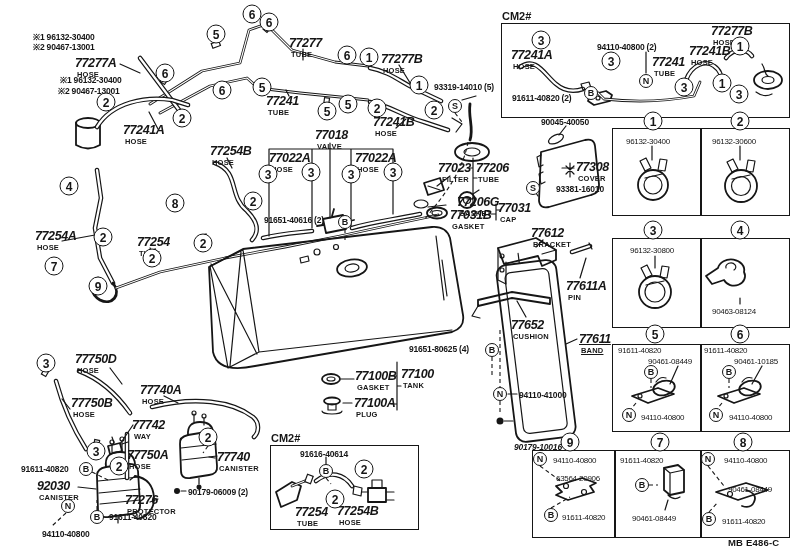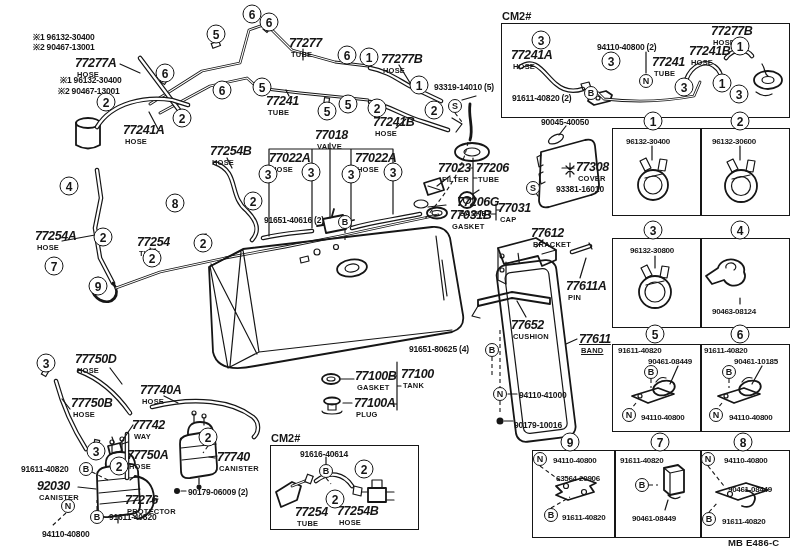--- a/index.html
+++ b/index.html
@@ -14,21 +14,21 @@
   .tcore{stroke:#ffffff;stroke-width:1.1;fill:none;stroke-linecap:round;stroke-linejoin:round;}
   .dash{stroke:#161616;stroke-width:1.1;fill:none;stroke-dasharray:4 3;}
   .tick{fill:#ffffff;stroke:#161616;stroke-width:1.2;}
   .dot{fill:#161616;stroke:none;}
   .box{position:absolute;border:1.6px solid #161616;background:transparent;}
   .box-title{position:absolute;font-weight:bold;font-size:11px;letter-spacing:0;white-space:nowrap;}
   .pl{position:absolute;line-height:1;white-space:nowrap;}
   .pl .code{font-style:italic;font-weight:bold;font-size:12.5px;letter-spacing:-0.4px;display:block;}
   .pl .desc{font-weight:bold;font-size:7.5px;letter-spacing:0.2px;margin-top:1px;margin-left:2px;display:block;}
   .rl{position:absolute;font-weight:bold;font-size:8.5px;white-space:nowrap;letter-spacing:-0.2px;}
-  .pnl{position:absolute;font-weight:bold;font-size:8px;white-space:nowrap;letter-spacing:-0.3px;}
+  .pnl{position:absolute;font-weight:normal;font-size:8px;white-space:nowrap;letter-spacing:-0.3px;}
   .co{position:absolute;width:19px;height:19px;border:1.8px solid #161616;border-radius:50%;background:#fff;
       font-weight:bold;font-size:12px;display:flex;align-items:center;justify-content:center;
       transform:translate(-50%,-50%);box-sizing:border-box;}
   .fa{position:absolute;width:14px;height:14px;border:1.5px solid #161616;border-radius:50%;background:#fff;
       font-weight:bold;font-size:9px;display:flex;align-items:center;justify-content:center;
       transform:translate(-50%,-50%);box-sizing:border-box;}
   .legend{position:absolute;left:420px;top:498px;font-weight:bold;font-size:10.5px;line-height:1.3;
           padding-bottom:3px;border-bottom:2px solid #161616;white-space:nowrap;}
   .footer{position:absolute;left:728px;top:537px;font-weight:bold;font-size:9.5px;letter-spacing:0.2px;white-space:nowrap;}
 </style>
@@ -494,21 +494,21 @@
       <div class="rl" style="left: 33px; top: 31px;">※1 96132-30400</div>
       <div class="rl" style="left: 33px; top: 41px;">※2 90467-13001</div>
       <div class="rl" style="left: 60px; top: 74px;">※1 96132-30400</div>
       <div class="rl" style="left: 58px; top: 85px;">※2 90467-13001</div>
       <div class="rl" style="left: 434px; top: 82px;">93319-14010 (5)</div>
       <div class="rl" style="left: 264px; top: 215px;">91651-40616 (2)</div>
       <div class="rl" style="left: 541px; top: 117px;">90045-40050</div>
       <div class="rl" style="left: 556px; top: 184px;">93381-16010</div>
       <div class="rl" style="left: 409px; top: 344px;">91651-80625 (4)</div>
       <div class="rl" style="left: 519px; top: 390px;">94110-41000</div>
-      <div class="rl" style="left: 514px; top: 420px;">90179-10016</div>
+      <div class="rl" style="left: 514px; top: 442px; font-style: italic;">90179-10016</div>
       <div class="rl" style="left: 21px; top: 464px;">91611-40820</div>
       <div class="rl" style="left: 109px; top: 512px;">91611-40820</div>
       <div class="rl" style="left: 42px; top: 529px;">94110-40800</div>
       <div class="rl" style="left: 188px; top: 487px;">90179-06009 (2)</div>
       <div class="rl" style="left: 597px; top: 42px;">94110-40800 (2)</div>
       <div class="rl" style="left: 512px; top: 81px; margin-top: 12px;">91611-40820 (2)</div>
       <div class="rl" style="left: 300px; top: 449px;">91616-40614</div>
       <div class="pnl" style="left: 626px; top: 137px;">96132-30400</div>
       <div class="pnl" style="left: 712px; top: 137px;">96132-30600</div>
       <div class="pnl" style="left: 630px; top: 246px;">96132-30800</div>

